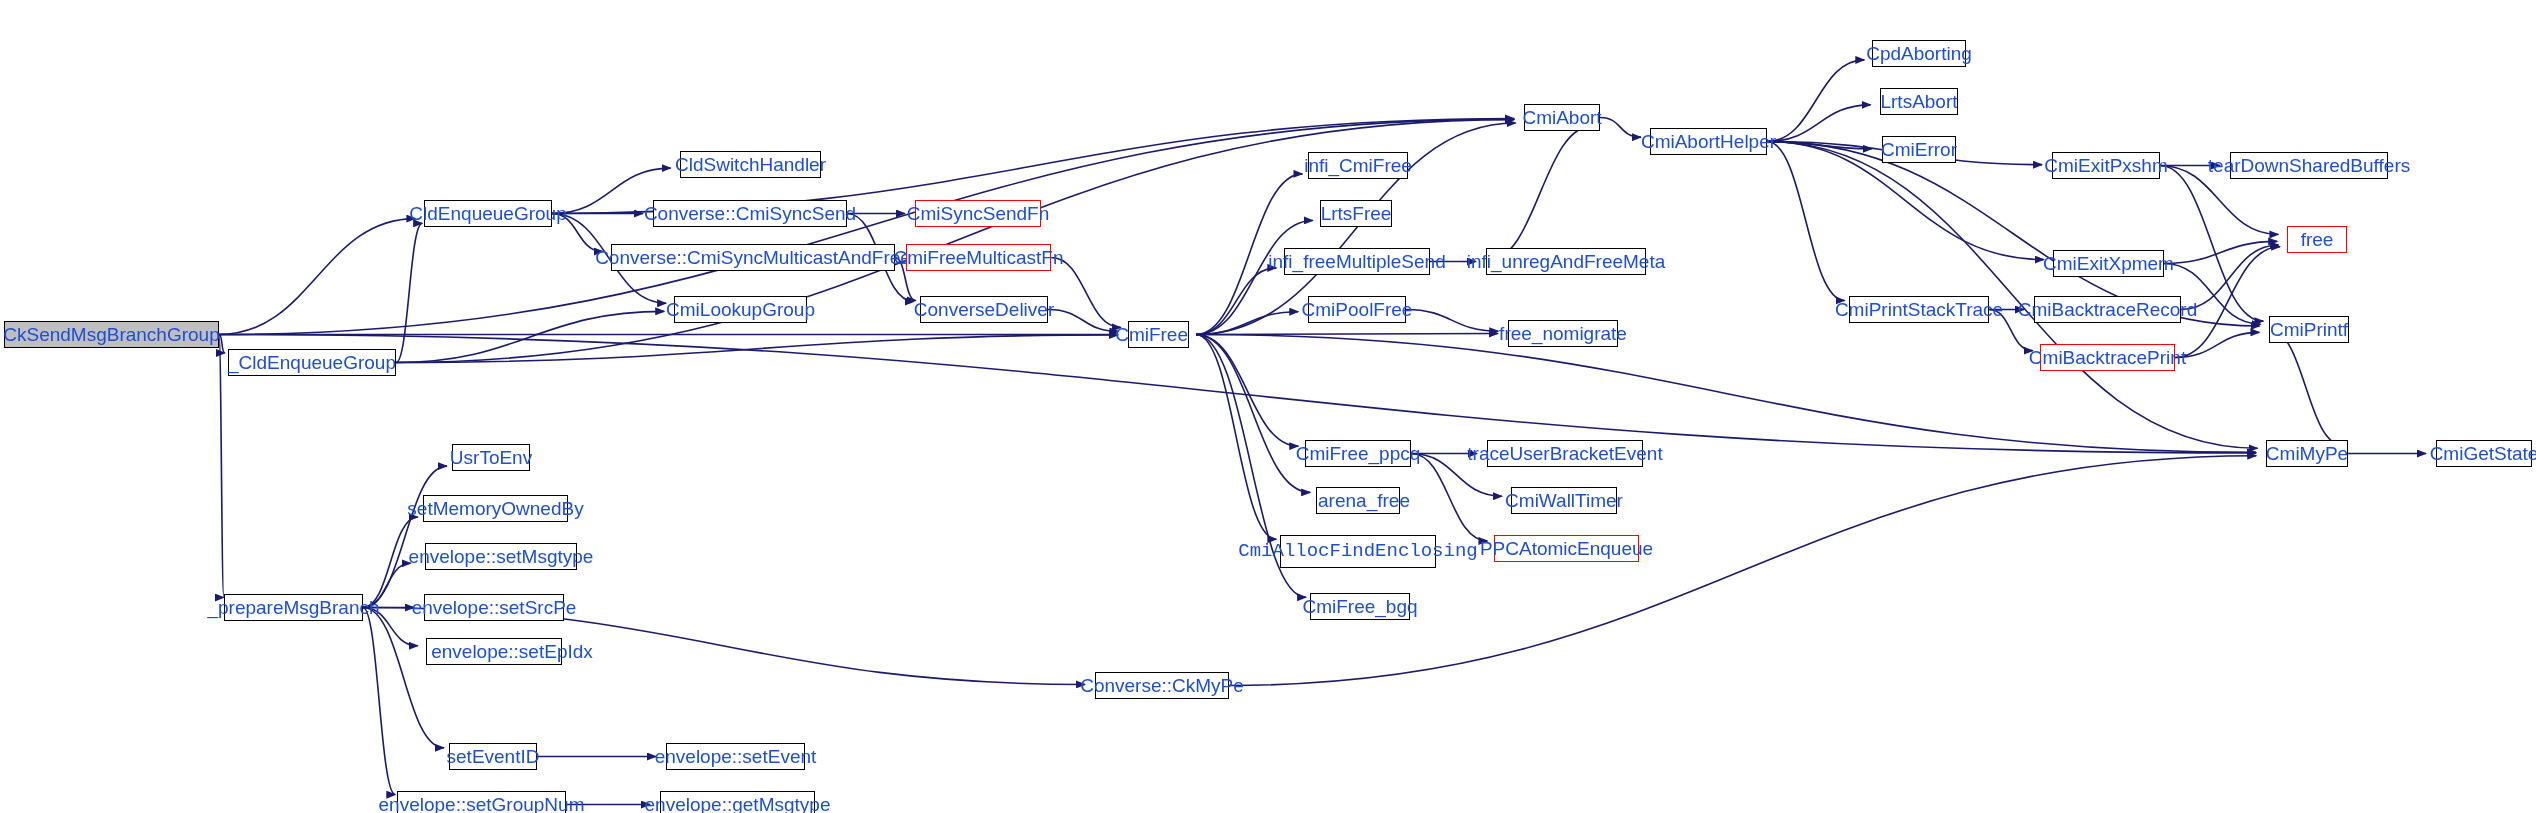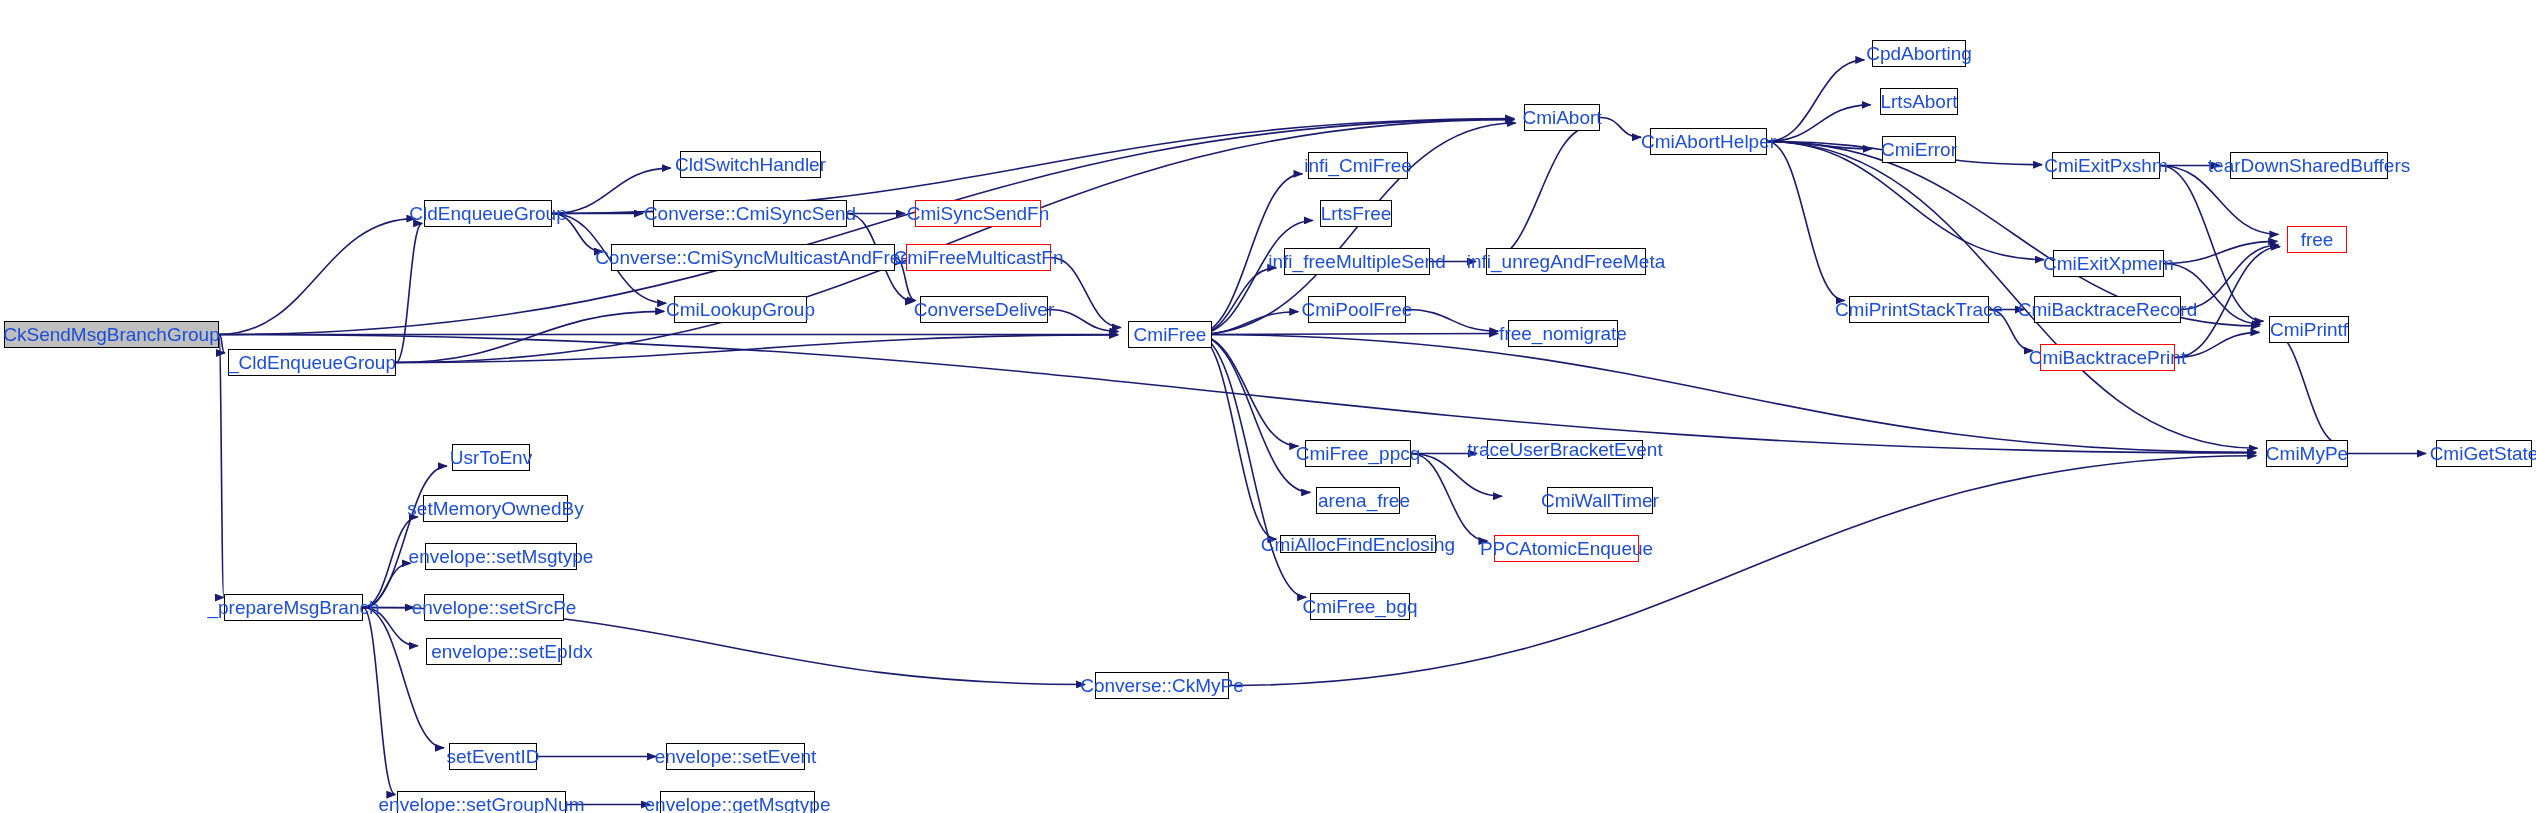--- a/index.html
+++ b/index.html
@@ -154,21 +154,21 @@
     </div>
     <div class="node red" style="left: 915px; top: 200px; width: 126px; height: 27px;">
       <span>CmiSyncSendFn</span>
     </div>
     <div class="node red" style="left: 906px; top: 244px; width: 145px; height: 27px;">
       <span>CmiFreeMulticastFn</span>
     </div>
     <div class="node" style="left: 920px; top: 296px; width: 128px; height: 27px;">
       <span>ConverseDeliver</span>
     </div>
-    <div class="node" style="left: 1128px; top: 321px; width: 84px; height: 27px;">
+    <div class="node" style="left: 1128px; top: 321px; width: 61px; height: 27px; justify-content: flex-end;">
       <span>CmiFree</span>
     </div>
     <div class="node" style="left: 1308px; top: 152px; width: 100px; height: 27px;">
       <span>infi_CmiFree</span>
     </div>
     <div class="node" style="left: 1320px; top: 200px; width: 72px; height: 27px;">
       <span>LrtsFree</span>
     </div>
     <div class="node" style="left: 1284px; top: 248px; width: 146px; height: 27px;">
       <span>infi_freeMultipleSend</span>
@@ -178,30 +178,30 @@
     </div>
     <div class="node" style="left: 1308px; top: 296px; width: 98px; height: 27px;">
       <span>CmiPoolFree</span>
     </div>
     <div class="node" style="left: 1508px; top: 320px; width: 110px; height: 27px;">
       <span>free_nomigrate</span>
     </div>
     <div class="node" style="left: 1305px; top: 440px; width: 106px; height: 27px;">
       <span>CmiFree_ppcq</span>
     </div>
-    <div class="node" style="left: 1487px; top: 440px; width: 156px; height: 19px;">
+    <div class="node" style="left: 1487px; top: 440px; width: 156px; height: 27px;">
       <span>traceUserBracketEvent</span>
     </div>
     <div class="node" style="left: 1316px; top: 487px; width: 84px; height: 27px; padding-left: 12px;">
       <span>arena_free</span>
     </div>
-    <div class="node" style="left: 1511px; top: 487px; width: 106px; height: 27px; margin-left: 36px;">
+    <div class="node" style="left: 1511px; top: 487px; width: 106px; height: 27px;">
       <span>CmiWallTimer</span>
     </div>
-    <div class="node" style="left: 1280px; top: 535px; width: 156px; height: 18px;">
+    <div class="node" style="left: 1280px; top: 535px; width: 156px; height: 33px; font-family: Liberation Mono, monospace;">
       <span>CmiAllocFindEnclosing</span>
     </div>
     <div class="node red" style="left: 1494px; top: 535px; width: 145px; height: 27px;">
       <span>PPCAtomicEnqueue</span>
     </div>
     <div class="node" style="left: 1310px; top: 593px; width: 100px; height: 27px;">
       <span>CmiFree_bgq</span>
     </div>
     <div class="node" style="left: 1524px; top: 104px; width: 76px; height: 27px;">
       <span>CmiAbort</span>

